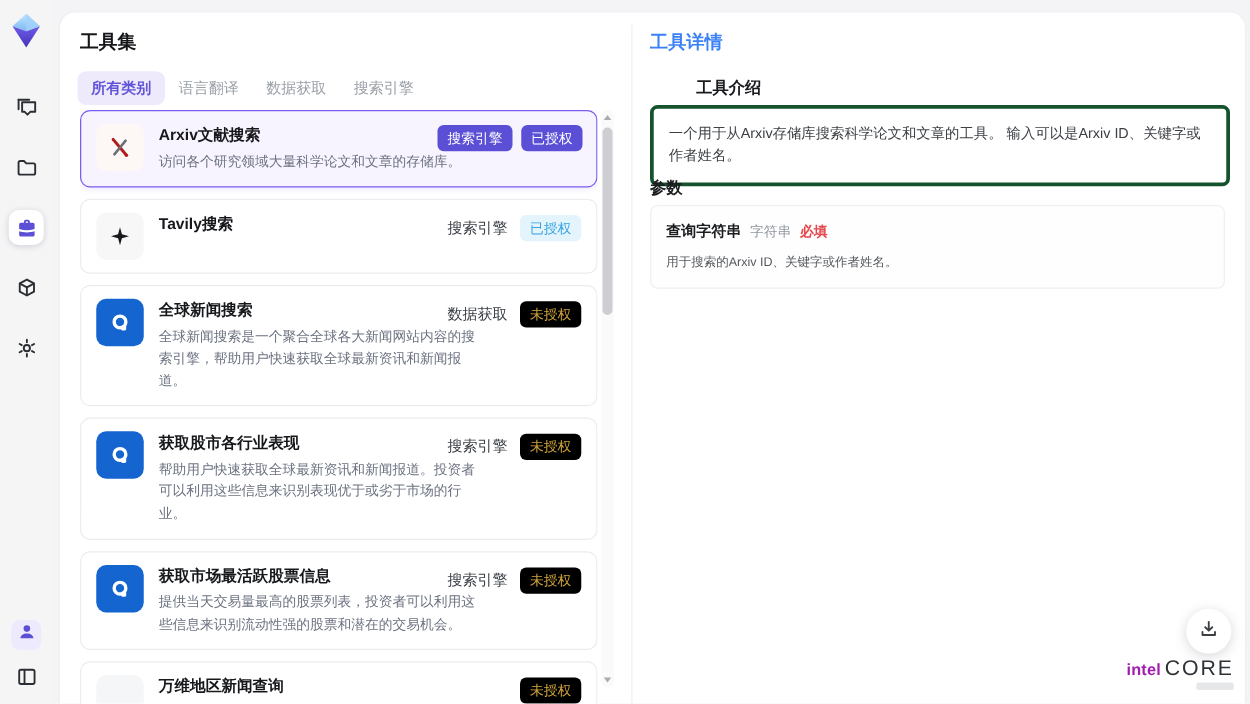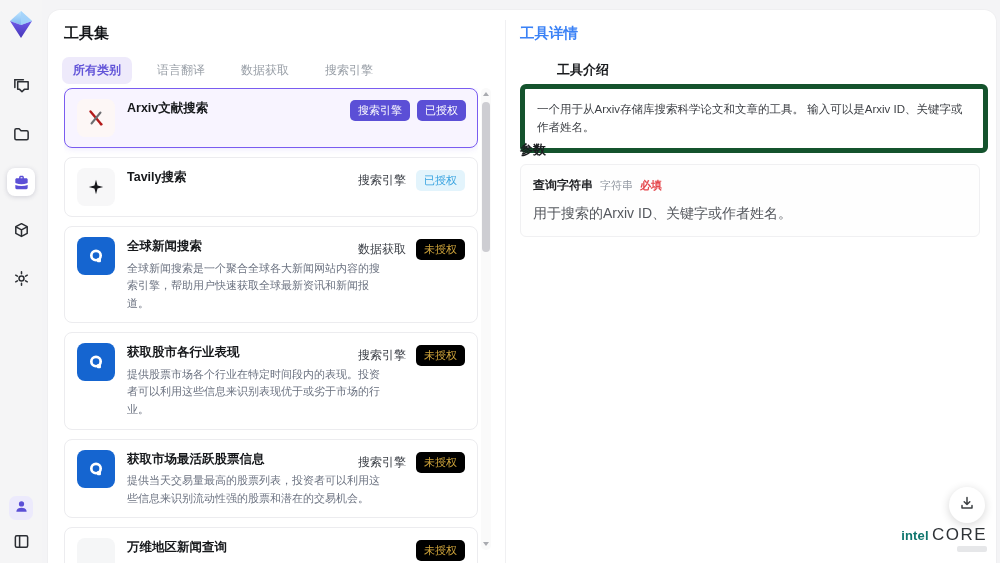--- a/index.html
+++ b/index.html
@@ -17,21 +17,21 @@
   .nav-item svg{display:block;}
   .nav-item.active{background:#ffffff;box-shadow:0 1px 5px rgba(40,40,80,.18);color:#5b4fd6;}
   .sidebar-bottom{margin-top:auto;margin-bottom:10px;display:flex;flex-direction:column;gap:9px;align-items:center;}
   .avatar-chip{width:24px;height:24px;border-radius:7px;background:#eceafc;display:flex;align-items:center;justify-content:center;}
   
   .content{position:absolute;left:48px;top:10px;right:4px;bottom:0;background:#ffffff;
     border-radius:12px 12px 0 0;box-shadow:0 0 0 1px rgba(0,0,0,0.02);}
   .vdivider{position:absolute;left:457px;top:10px;bottom:0;width:1px;background:#f0f0f2;}
   
   .page-title{position:absolute;left:16px;top:14px;font-size:15px;font-weight:bold;color:#141619;}
-  .tabs{position:absolute;left:14px;top:47px;display:flex;align-items:center;gap:14px;}
+  .tabs{position:absolute;left:14px;top:47px;display:flex;align-items:center;gap:0;}
   .tab{font-size:12px;color:#9aa0a8;padding:5px 11px;border-radius:7px;cursor:pointer;white-space:nowrap;}
   .tab.active{color:#6254d8;background:#eeeafb;font-weight:bold;}
   .cards{position:absolute;left:16px;top:78px;width:414px;bottom:0;overflow:hidden;
     display:flex;flex-direction:column;gap:9px;}
   .card{position:relative;background:#ffffff;border:1px solid #ececef;border-radius:8px;
     padding:10px 12px;display:flex;gap:12px;flex-shrink:0;cursor:pointer;}
   .card.selected{background:#f8f4ff;border:1.5px solid #7a5cf0;box-shadow:0 1px 6px rgba(122,92,240,.15);}
   .card-icon{width:38px;height:38px;border-radius:8px;flex-shrink:0;display:flex;align-items:center;justify-content:center;}
   .icon-box-light{background:#fdf7f6;}
   .icon-box-white{background:#f7f7f8;}
@@ -51,36 +51,36 @@
   .scrollbar{position:absolute;left:433px;top:78px;height:462px;width:10px;background:#fafafa;border-radius:5px;}
   .scroll-up,.scroll-down{position:absolute;left:2px;width:0;height:0;border-left:3px solid transparent;border-right:3px solid transparent;}
   .scroll-up{top:4px;border-bottom:4px solid #a9abb0;}
   .scroll-down{bottom:4px;border-top:4px solid #a9abb0;}
   .scroll-thumb{position:absolute;left:1px;top:14px;width:8px;height:150px;background:#cdcdd2;border-radius:4px;}
   
   .detail{position:absolute;left:472px;top:0;width:460px;bottom:0;}
   .detail-title{position:absolute;left:0;top:14px;font-size:14.5px;font-weight:bold;color:#3b82f6;}
   .section-h{font-size:13px;font-weight:bold;color:#1a1c1f;}
   .intro-h{position:absolute;left:0;top:51px;margin-left:37px;}
-  .intro-box{position:absolute;left:0;top:74px;width:434px;border:5px solid #14532d;border-radius:6px;
+  .intro-box{position:absolute;left:0;top:74px;width:434px;border:3px solid #14532d;border-radius:6px;
     padding:11px 12px;font-size:11.5px;color:#3c3f44;line-height:1.6;background:#fff;}
   .params-h{position:absolute;left:0;top:131px;}
   .param-box{position:absolute;left:0;top:154px;width:434px;border:1px solid #f0f0f2;border-radius:6px;
     padding:12px;background:#fefefe;}
   .param-line{display:flex;align-items:baseline;gap:7px;}
   .param-name{font-size:12px;font-weight:bold;color:#1a1c1f;}
   .param-type{font-size:11px;color:#9096a0;}
   .param-req{font-size:11px;color:#e5484d;font-weight:bold;}
-  .param-desc{margin-top:9px;font-size:14px;color:#55585e;line-height:1.5;}
+  .param-desc{margin-top:9px;font-size:10px;color:#55585e;line-height:1.5;}
   
   .fab{position:absolute;right:15px;bottom:40px;width:36px;height:36px;border-radius:50%;
     background:#ffffff;box-shadow:0 2px 10px rgba(0,0,0,.16);display:flex;align-items:center;justify-content:center;cursor:pointer;z-index:6;}
   .intel{position:absolute;right:13px;bottom:11px;text-align:right;z-index:6;line-height:1;}
   .intel-row{display:flex;align-items:baseline;gap:3px;justify-content:flex-end;}
-  .intel-word{font-size:13px;font-weight:bold;color:#0f766e;letter-spacing:.2px;}
+  .intel-word{font-size:13px;font-weight:bold;color:#a21caf;letter-spacing:.2px;}
   .core-word{font-size:17px;color:#2f3337;text-transform:uppercase;letter-spacing:1.5px;}
   .intel-sub{margin-top:3px;margin-left:auto;width:30px;height:6px;background:#e6e7e9;border-radius:2px;}
 </style>
 </head>
 <body>
 
 <div class="sidebar">
   <div class="logo">
     <svg width="28" height="30" viewBox="0 0 28 30">
       <defs>
@@ -176,20 +176,21 @@
     <div class="card selected">
       <div class="card-icon icon-box-light">
         <svg width="20" height="20" viewBox="0 0 20 20" fill="none" stroke-linecap="round">
           <path d="M4.5 3.5L15 16" stroke="#b31b1b" stroke-width="2.4"></path>
           <path d="M14.5 4.5L5.5 15.5" stroke="#6d6e71" stroke-width="2"></path>
           <circle cx="15.2" cy="16.2" r="1.3" fill="#b31b1b" stroke="none"></circle>
         </svg>
       </div>
       <div class="card-main">
         <div class="card-name">Arxiv文献搜索</div>
+        <div class="card-desc" style="max-width:300px;">访问各个研究领域大量科学论文和文章的存储库。</div>
       </div>
       <div class="card-side">
         <span class="badge filled">搜索引擎</span>
         <span class="badge filled">已授权</span>
       </div>
     </div>
 
     <div class="card">
       <div class="card-icon icon-box-white">
         <svg width="18" height="18" viewBox="0 0 20 20" fill="#17181c">
@@ -224,21 +225,21 @@
 
     <div class="card">
       <div class="card-icon icon-box-blue">
         <svg width="18" height="18" viewBox="0 0 20 20" fill="none">
           <circle cx="10" cy="9.5" r="5.2" stroke="#ffffff" stroke-width="3"></circle>
           <rect x="11" y="12.5" width="4.5" height="4.5" rx="1.2" fill="#ffffff"></rect>
         </svg>
       </div>
       <div class="card-main">
         <div class="card-name">获取股市各行业表现</div>
-        <div class="card-desc">提供股票市场各个行业在特定时间段内的表现。投资者可以利用这些信息来识别表现优于或劣于市场的行业。</div>
+        <div class="card-desc">帮助用户快速获取全球最新资讯和新闻报道。投资者可以利用这些信息来识别表现优于或劣于市场的行业。</div>
       </div>
       <div class="card-side">
         <span class="cat-text">搜索引擎</span>
         <span class="badge warn">未授权</span>
       </div>
     </div>
 
     <div class="card">
       <div class="card-icon icon-box-blue">
         <svg width="18" height="18" viewBox="0 0 20 20" fill="none">

